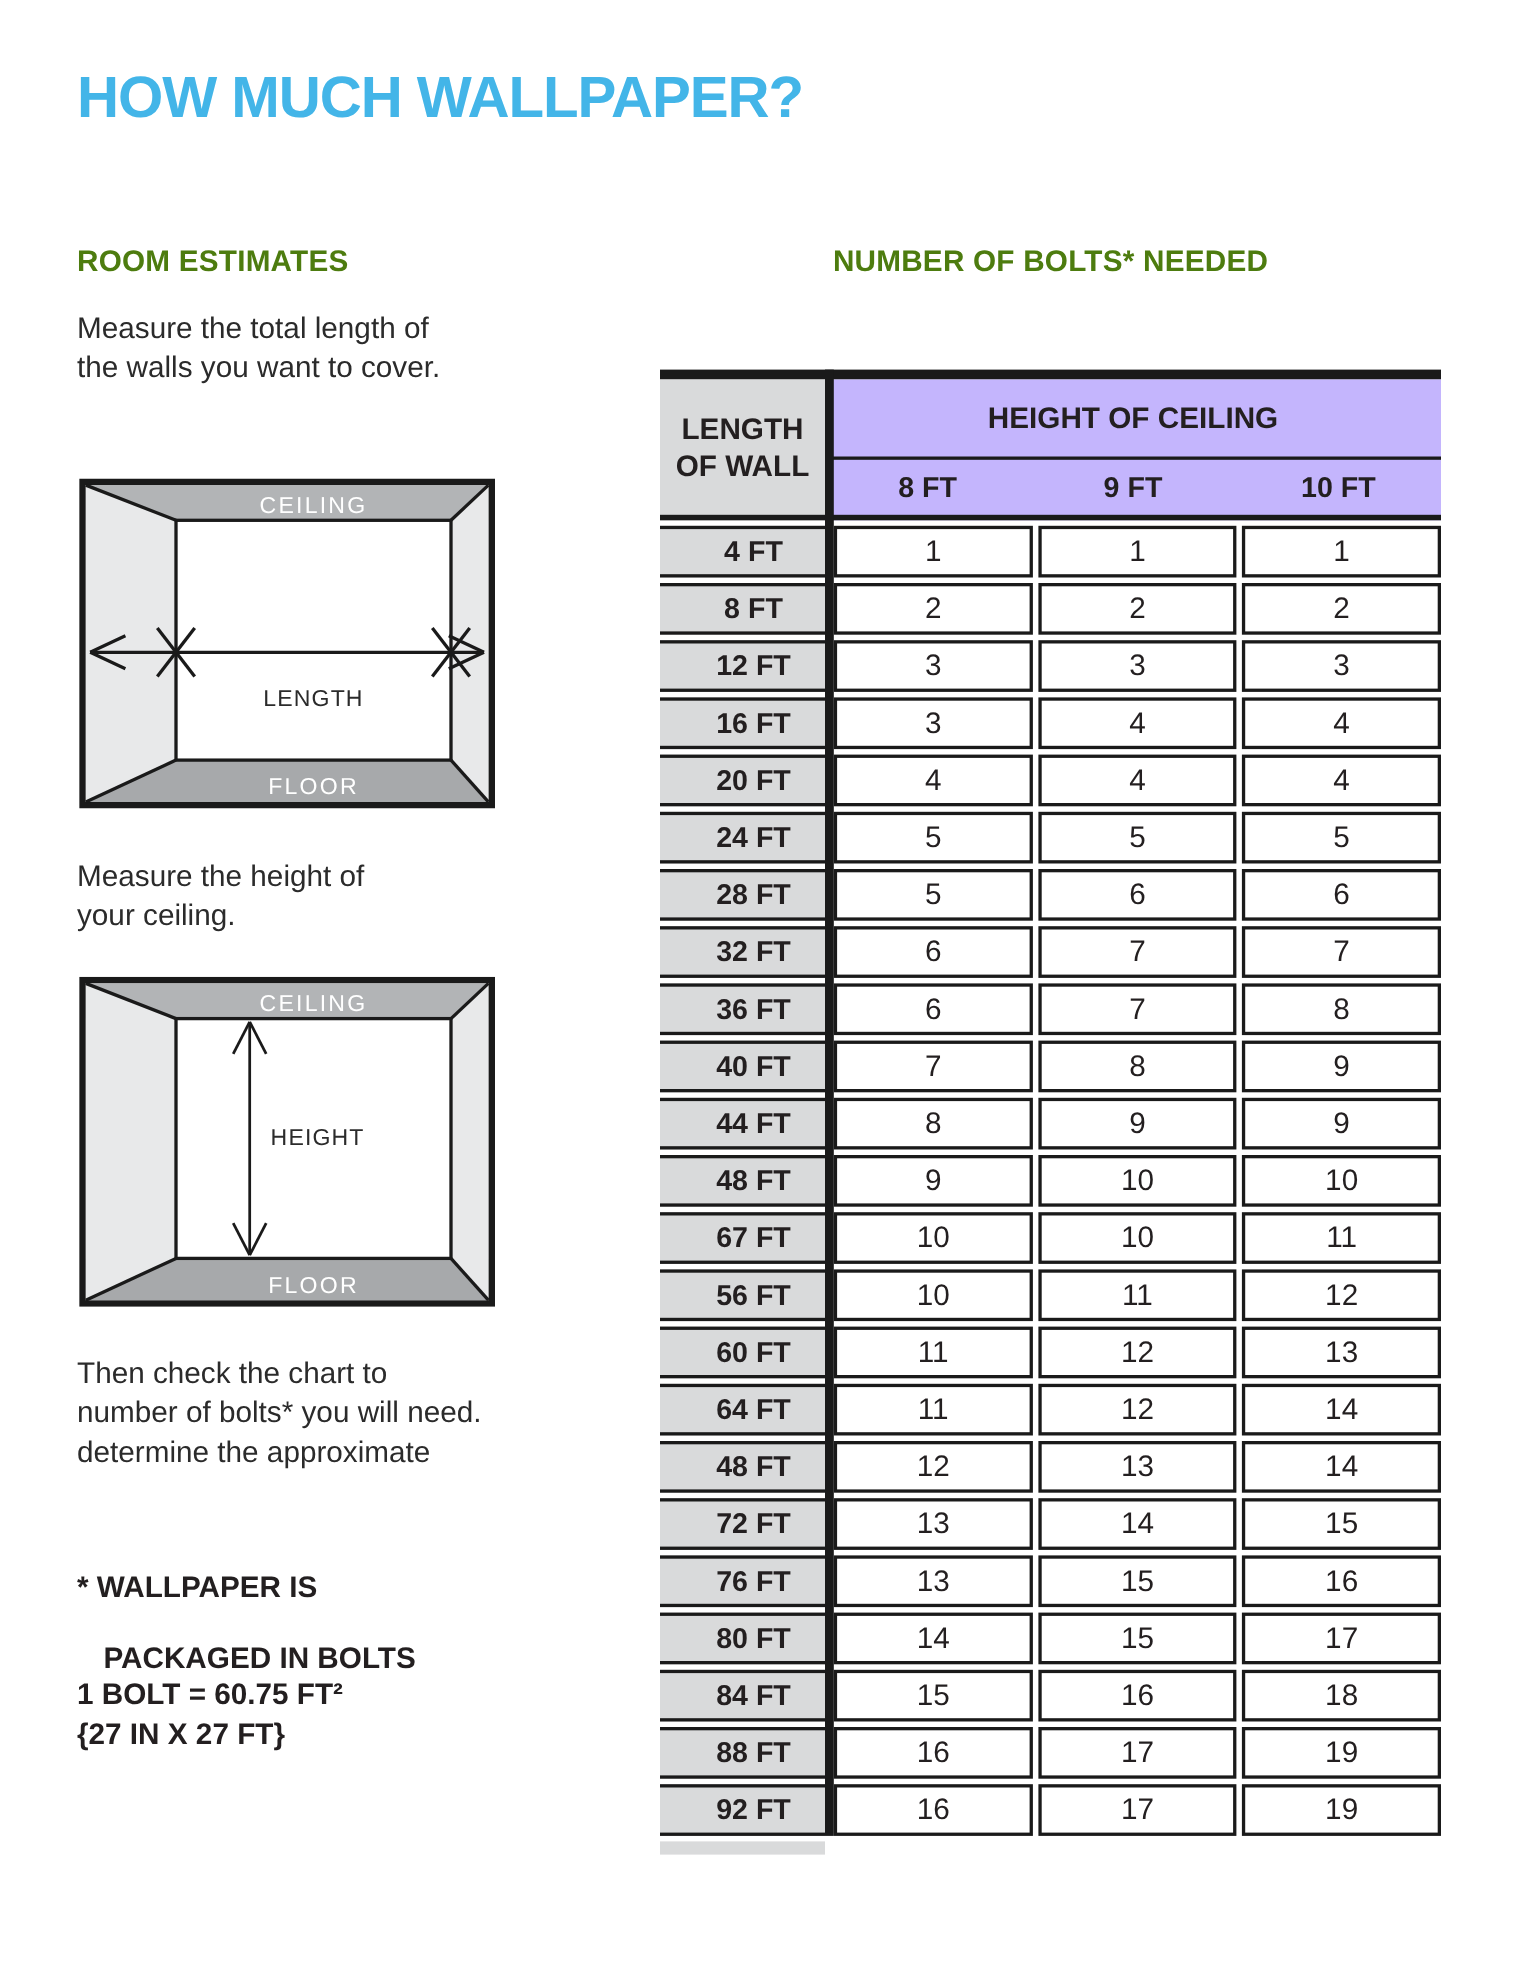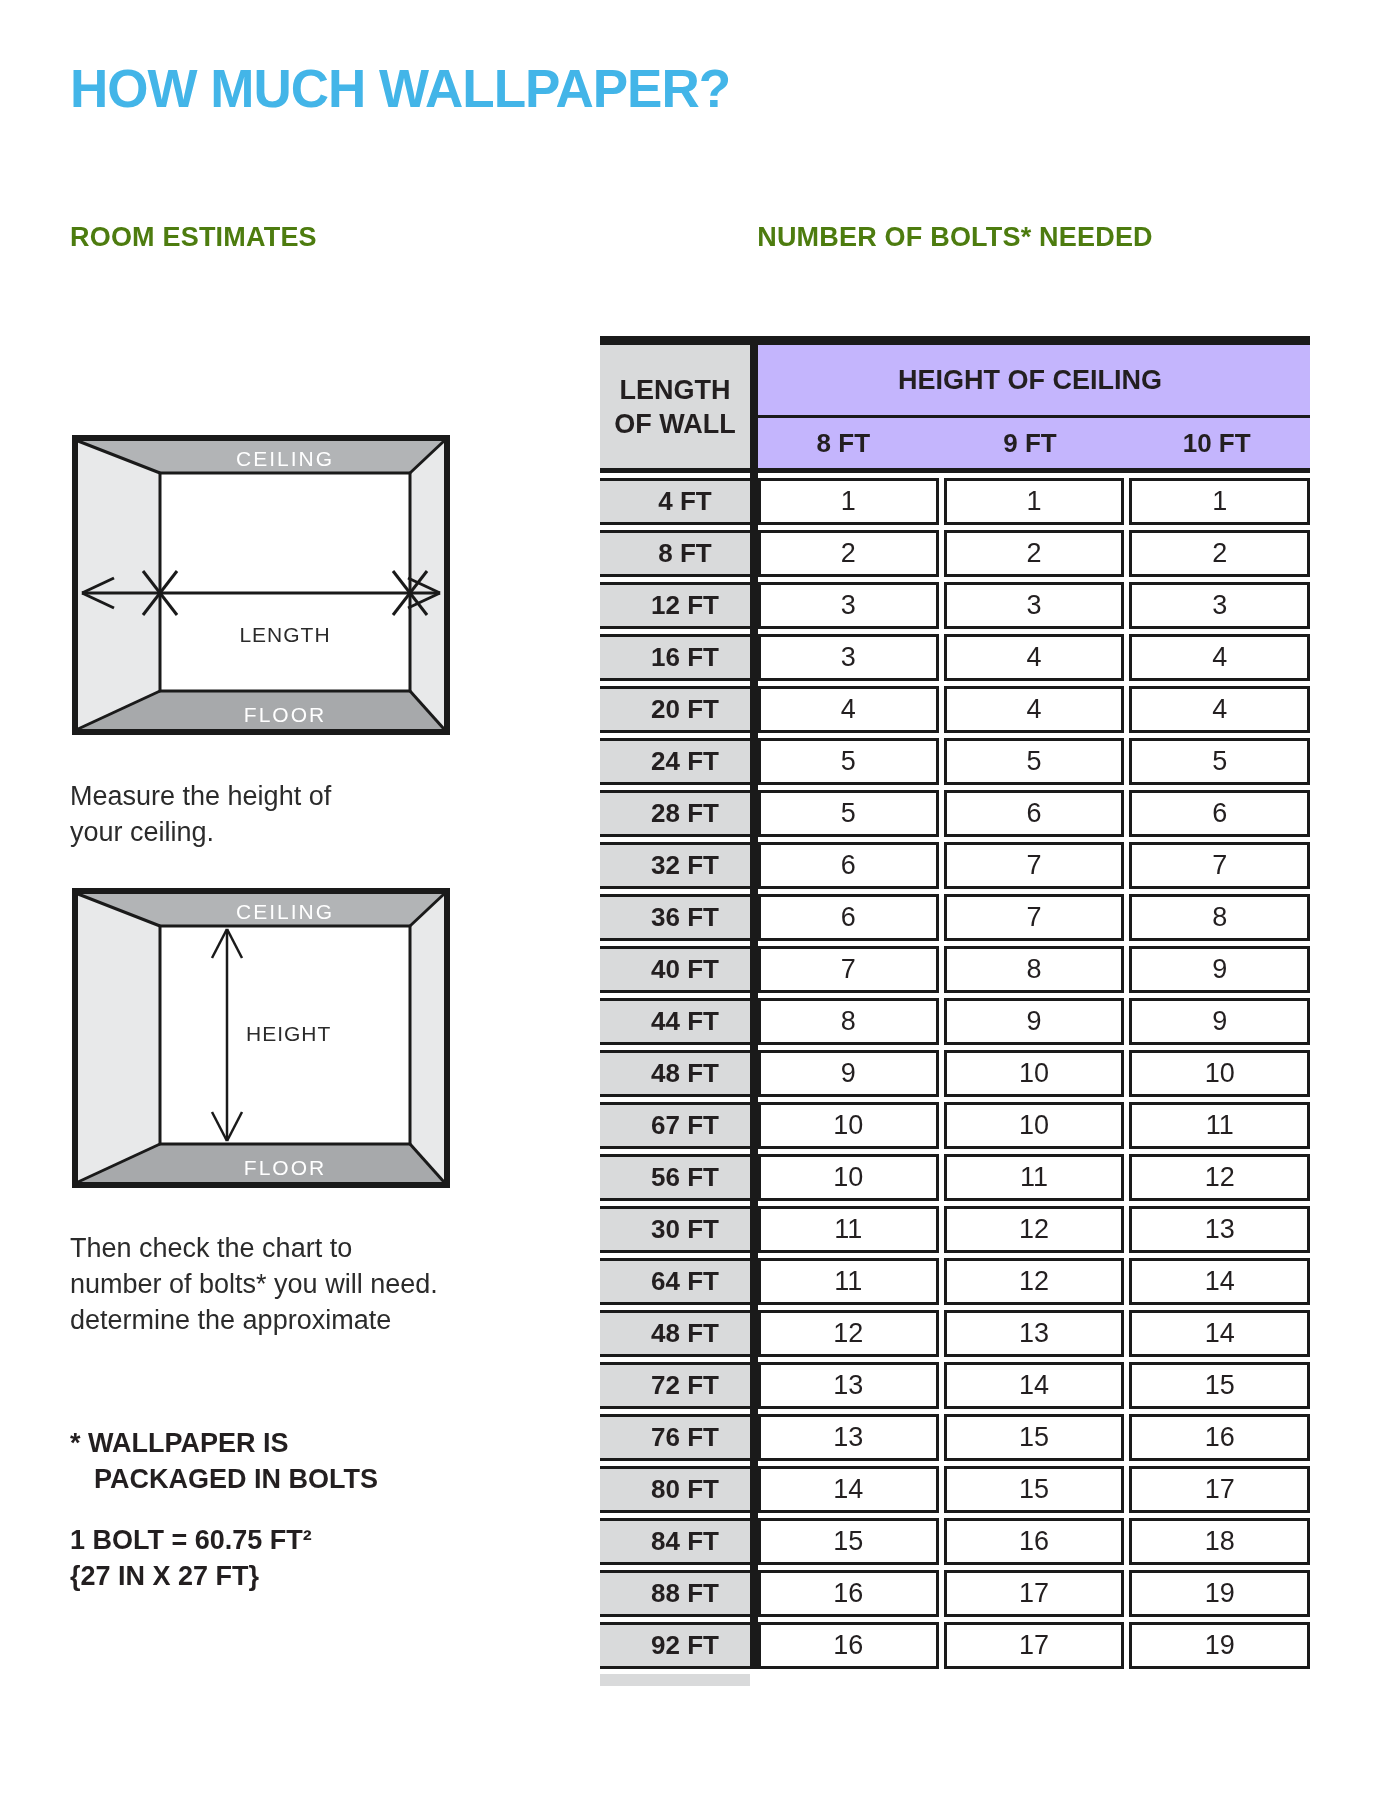--- a/index.html
+++ b/index.html
@@ -12,21 +12,21 @@
   .title {
     left:70px; top:58px; font-size:53px; font-weight:bold; letter-spacing:-1px;
     color:#43b5e8; white-space:nowrap;
   }
   .section-heading {
     font-size:27px; font-weight:bold; color:#4d7c0f; letter-spacing:0.2px; white-space:nowrap;
   }
   .copy { font-size:27px; line-height:36px; color:#2b2b2b; }
   .copy div { white-space:nowrap; }
   .footnote, .boltinfo { font-size:27px; line-height:36px; font-weight:bold; color:#231f20; }
-  .footnote .indent { padding-left:24px; }
+  .footnote .indent { padding-left:24px;margin-top:28px; }
 
   
   .wtable { left:600px; top:336px; width:710px; position:absolute; }
   .wt-topbar { height:9px; background:#1a1a1a; }
   .wt-vbar { position:absolute; left:150px; top:0; bottom:17px; width:8px; background:#1a1a1a; }
   .wt-header { display:flex; }
   .wt-rowhead {
     width:150px; background:#d9dadb; border-bottom:5px solid #1a1a1a;
     display:flex; flex-direction:column; justify-content:center; align-items:center;
     font-weight:bold; font-size:27px; line-height:34px; color:#231f20; box-sizing:border-box;
@@ -56,20 +56,24 @@
 </style>
 </head>
 <body>
 
 <div class="page">
 
   <div class="abs title">HOW MUCH WALLPAPER?</div>
 
   <div class="abs section-heading" style="left:70px; top:222px;">ROOM ESTIMATES</div>
 
+  <div class="abs copy" style="left:70px; top:280px;">
+    <div>Measure the total length of</div>
+    <div>the walls you want to cover.</div>
+  </div>
 
   <svg class="abs" style="left:72px; top:435px;" width="378" height="300" viewBox="0 0 378 300">
     <rect x="3" y="3" width="372" height="294" fill="#ffffff" stroke="#1a1a1a" stroke-width="6"></rect>
     <polygon points="6,6 372,6 338,38 88,38" fill="#b2b4b6"></polygon>
     <polygon points="6,294 372,294 338,256 88,256" fill="#a7a9ab"></polygon>
     <polygon points="6,6 88,38 88,256 6,294" fill="#e8e9ea"></polygon>
     <polygon points="372,6 338,38 338,256 372,294" fill="#e8e9ea"></polygon>
     <rect x="88" y="38" width="250" height="218" fill="#ffffff" stroke="#1a1a1a" stroke-width="3"></rect>
     <line x1="6" y1="6" x2="88" y2="38" stroke="#1a1a1a" stroke-width="3"></line>
     <line x1="372" y1="6" x2="338" y2="38" stroke="#1a1a1a" stroke-width="3"></line>
@@ -232,21 +236,21 @@
           <div class="wt-cell">10</div>
           <div class="wt-cell">11</div>
         </div>
         <div class="wt-row">
           <div class="wt-rowlabel">56 FT</div>
           <div class="wt-cell">10</div>
           <div class="wt-cell">11</div>
           <div class="wt-cell">12</div>
         </div>
         <div class="wt-row">
-          <div class="wt-rowlabel">30 FT</div>
+          <div class="wt-rowlabel">60 FT</div>
           <div class="wt-cell">11</div>
           <div class="wt-cell">12</div>
           <div class="wt-cell">13</div>
         </div>
         <div class="wt-row">
           <div class="wt-rowlabel">64 FT</div>
           <div class="wt-cell">11</div>
           <div class="wt-cell">12</div>
           <div class="wt-cell">14</div>
         </div>

